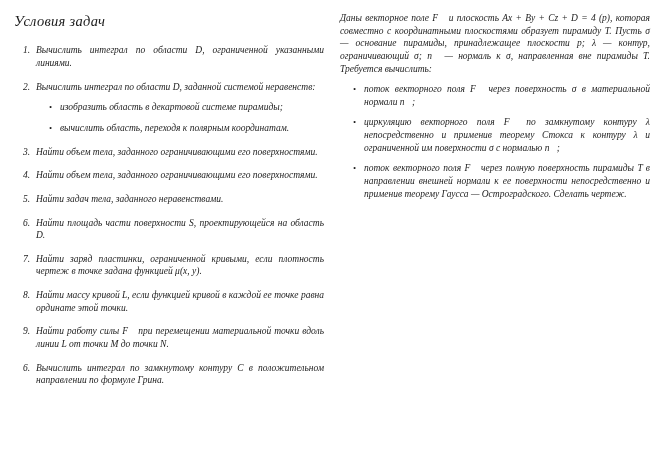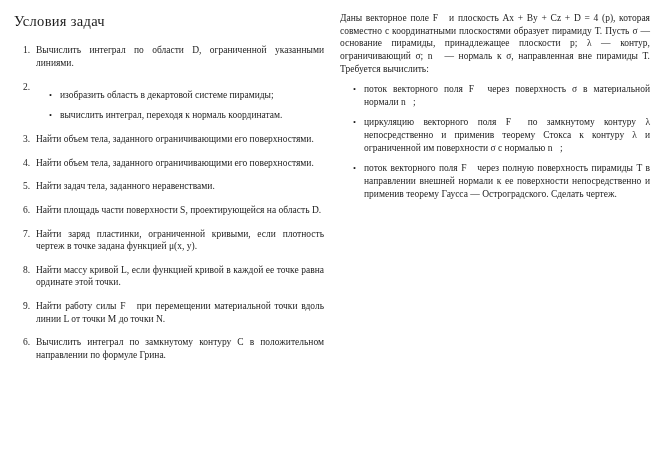--- a/index.html
+++ b/index.html
@@ -21,20 +21,21 @@
   .columns {
     display: flex;
     gap: 16px;
     align-items: flex-start;
   }
   .col {
     flex: 1 1 0;
     font-size: 9.5px;
     line-height: 1.33;
     text-align: justify;
+    font-style: italic;
   }
   h1.doc-title {
     font-size: 14.5px;
     font-weight: normal;
     letter-spacing: 0.3px;
     margin: 0 0 13px 0;
     text-align: left;
   }
   .item {
     display: flex;
@@ -84,28 +85,29 @@
       <h1 class="doc-title">Условия задач</h1>
 
       <div class="item">
         <span class="num">1.</span>
         <div class="body">Вычислить интеграл по области D, ограниченной указанными линиями.</div>
       </div>
 
       <div class="item">
         <span class="num">2.</span>
         <div class="body">
+          <span>Вычислить интеграл по области D, заданной системой неравенств:</span>
           <ul class="bullets">
             <li>
               <span class="dot">•</span>
               <span class="btext">изобразить область в декартовой системе пирамиды;</span>
             </li>
             <li>
               <span class="dot">•</span>
-              <span class="btext">вычислить интеграл, переходя к нормаль координатам.</span>
+              <span class="btext">вычислить область, переходя к полярным координатам.</span>
             </li>
           </ul>
         </div>
       </div>
 
       <div class="item">
         <span class="num">3.</span>
         <div class="body">Найти объем тела, заданного ограничивающими его поверхностями.</div>
       </div>
 

